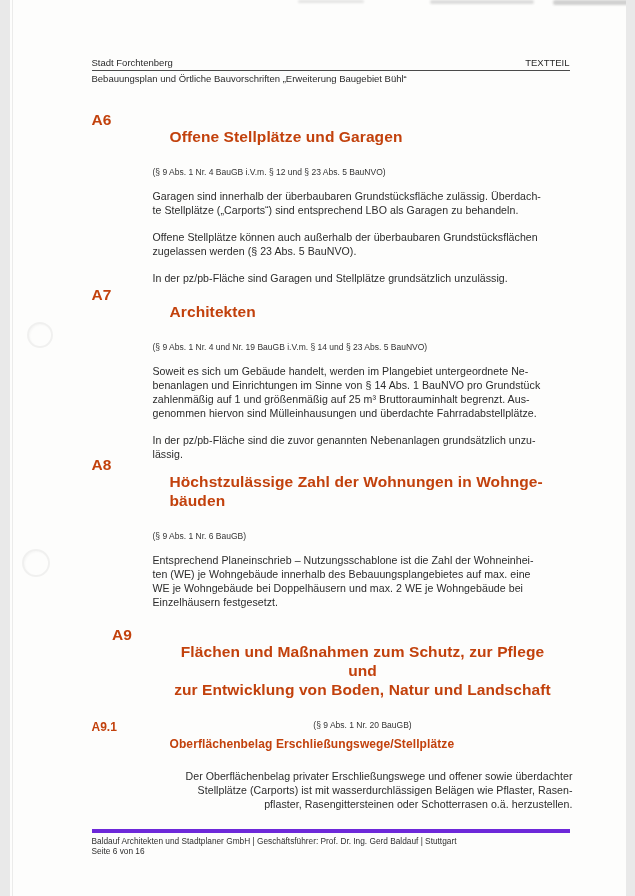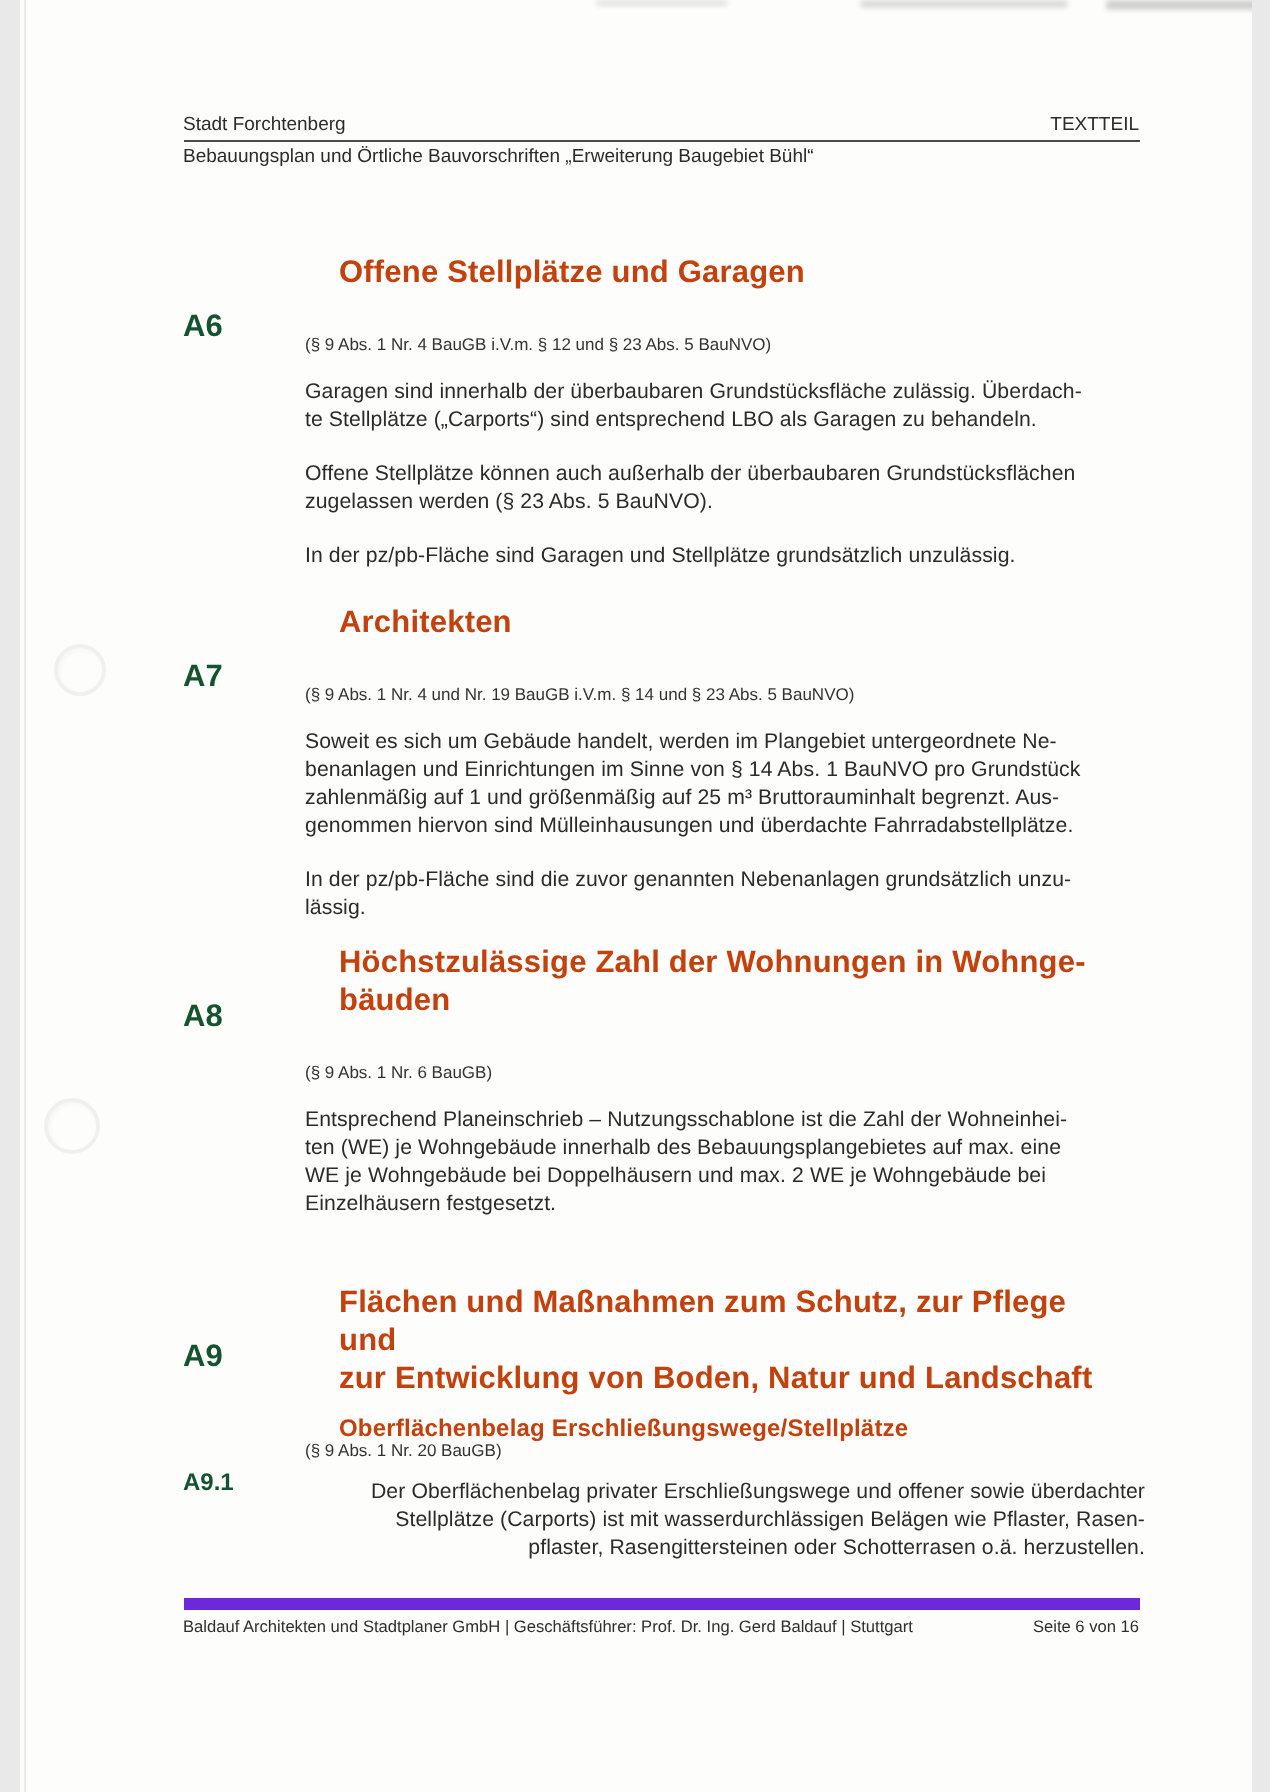--- a/index.html
+++ b/index.html
@@ -34,48 +34,48 @@
   .hdr{position:absolute;left:82px;top:57px;width:478px;}
   .hdr-row{
     display:flex;justify-content:space-between;align-items:flex-end;
     font-size:9.5px;line-height:12px;
     border-bottom:1px solid #4a4a4a;padding-bottom:1px;
   }
   .hdr-sub{font-size:9.5px;line-height:12px;margin-top:2px;}
 
   
   .sec{position:absolute;left:82px;width:481px;display:flex;align-items:flex-start;}
-  .sec-id{width:61px;flex:0 0 61px;font-weight:bold;font-size:15.5px;line-height:19px;color:#14532d;margin-top:44px;}
+  .sec-id{width:61px;flex:0 0 61px;font-weight:bold;font-size:15.5px;line-height:19px;color:#c2410c;}
   .sec-body{flex:1;min-width:0;}
   .sec h2{
     margin:17px;font-size:15.5px;line-height:19px;font-weight:bold;color:#c2410c;
     white-space:pre-line;letter-spacing:.1px;
   }
   .legal{font-size:8.5px;line-height:11px;margin-top:21px;color:#333;}
   .sec p{
     margin:13px 0 0;font-size:10.6px;line-height:14px;
     white-space:pre-line;letter-spacing:.05px;color:#2b2b2b;
   }
   .sec p:first-of-type{margin-top:11px;}
   .sec.small .sec-id{font-size:12px;line-height:15px;}
   .sec.small h2{font-size:12px;line-height:15px;}
   .sec.small p:first-of-type{margin-top:14px;text-align:right;}
 
   .sec.a6{top:110px;}
   .sec.a7{top:285px;}
   .sec.a8{top:455px;}
-  .sec.a9{top:625px;}
-  .sec.a91{top:690px;}
+  .sec.a9{top:625px;text-align:center;}
+  .sec.a91{top:720px;}
 
   
   .ftr{
-    position:absolute;left:82px;top:799px;width:478px;
-    border-top:6px solid #6d28d9;padding-top:3px;
+    position:absolute;left:82px;top:829px;width:478px;
+    border-top:4px solid #6d28d9;padding-top:3px;
     display:flex;justify-content:space-between;
-    font-size:8.3px;line-height:10px;color:#2e2e2e;
+    font-size:8.3px;line-height:10px;color:#2e2e2e;flex-direction:column;
   }
 </style>
 </head>
 <body>
 
 <div class="page">
 
   <div class="edge-line-left"></div>
   <div class="smudge s1"></div>
   <div class="smudge s2"></div>

